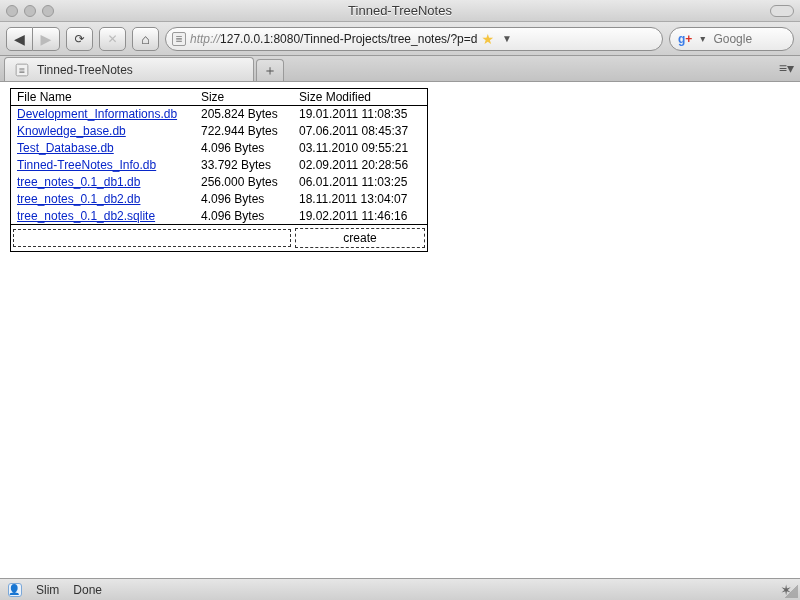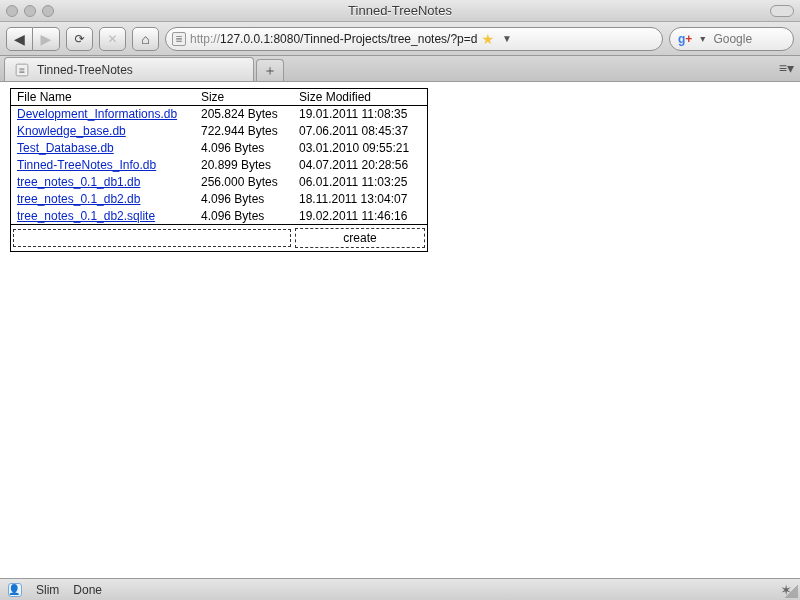--- a/index.html
+++ b/index.html
@@ -19,21 +19,21 @@
 .navpair { display:flex; }
 .navpair .pill { width:27px; }
 .navpair .pill.left { border-top-right-radius:0; border-bottom-right-radius:0; }
 .navpair .pill.right{ border-top-left-radius:0; border-bottom-left-radius:0; border-left:none; }
 .round { width:27px; }
 .arrow { font-size:14px; line-height:1; }
 .home-icon { font-size:14px; }
 .urlbar { flex:1; display:flex; align-items:center; height:24px; border:1px solid #8f8f8f; border-radius:12px; background:linear-gradient(#fdfdfd,#eaeaea); padding:0 4px 0 6px; gap:4px; overflow:hidden; }
 .feed-icon { width:14px; height:14px; border:1px solid #9a9a9a; border-radius:2px; display:inline-flex; align-items:center; justify-content:center; font-size:9px; color:#7a7a7a; background:#f0f0f0; }
 .urltext { white-space:nowrap; color:#222; font-size:12px; }
-.grey { color:#8a8a8a; }
+.grey { color:#8a8a8a;font-style:italic; }
 .star { color:#f5c542; font-size:14px; }
 .dd { font-size:10px; color:#555; padding:0 4px; }
 .searchbox { width:125px; height:24px; border:1px solid #8f8f8f; border-radius:12px; background:linear-gradient(#fdfdfd,#eaeaea); display:flex; align-items:center; padding:0 8px; gap:4px; }
 .g-icon { font-weight:bold; }
 .g-icon .gb{color:#3b7de9;} .g-icon .gr{color:#d93025;}
 .searchbox input { flex:1; border:none; background:transparent; color:#999; outline:none; font-size:12px; }
 
 
 .tabstrip { height:26px; background:linear-gradient(#d7d7d7,#c3c3c3); border-bottom:1px solid #9a9a9a; display:flex; align-items:flex-end; padding-left:4px; position:relative; }
 .tab { height:24px; min-width:250px; background:linear-gradient(#f3f3f3,#dcdcdc); border:1px solid #9a9a9a; border-bottom:none; border-radius:4px 4px 0 0; display:flex; align-items:center; padding:0 10px; gap:8px; font-size:12px; color:#333; }
@@ -137,26 +137,26 @@
           <td>19.01.2011 11:08:35</td>
         </tr>
         <tr>
           <td class="name"><a href="#">Knowledge_base.db</a></td>
           <td>722.944 Bytes</td>
           <td>07.06.2011 08:45:37</td>
         </tr>
         <tr>
           <td class="name"><a href="#">Test_Database.db</a></td>
           <td>4.096 Bytes</td>
-          <td>03.01.2010 09:55:21</td>
+          <td>03.11.2010 09:55:21</td>
         </tr>
         <tr>
           <td class="name"><a href="#">Tinned-TreeNotes_Info.db</a></td>
-          <td>20.899 Bytes</td>
-          <td>04.07.2011 20:28:56</td>
+          <td>33.792 Bytes</td>
+          <td>02.09.2011 20:28:56</td>
         </tr>
         <tr>
           <td class="name"><a href="#">tree_notes_0.1_db1.db</a></td>
           <td>256.000 Bytes</td>
           <td>06.01.2011 11:03:25</td>
         </tr>
         <tr>
           <td class="name"><a href="#">tree_notes_0.1_db2.db</a></td>
           <td>4.096 Bytes</td>
           <td>18.11.2011 13:04:07</td>

